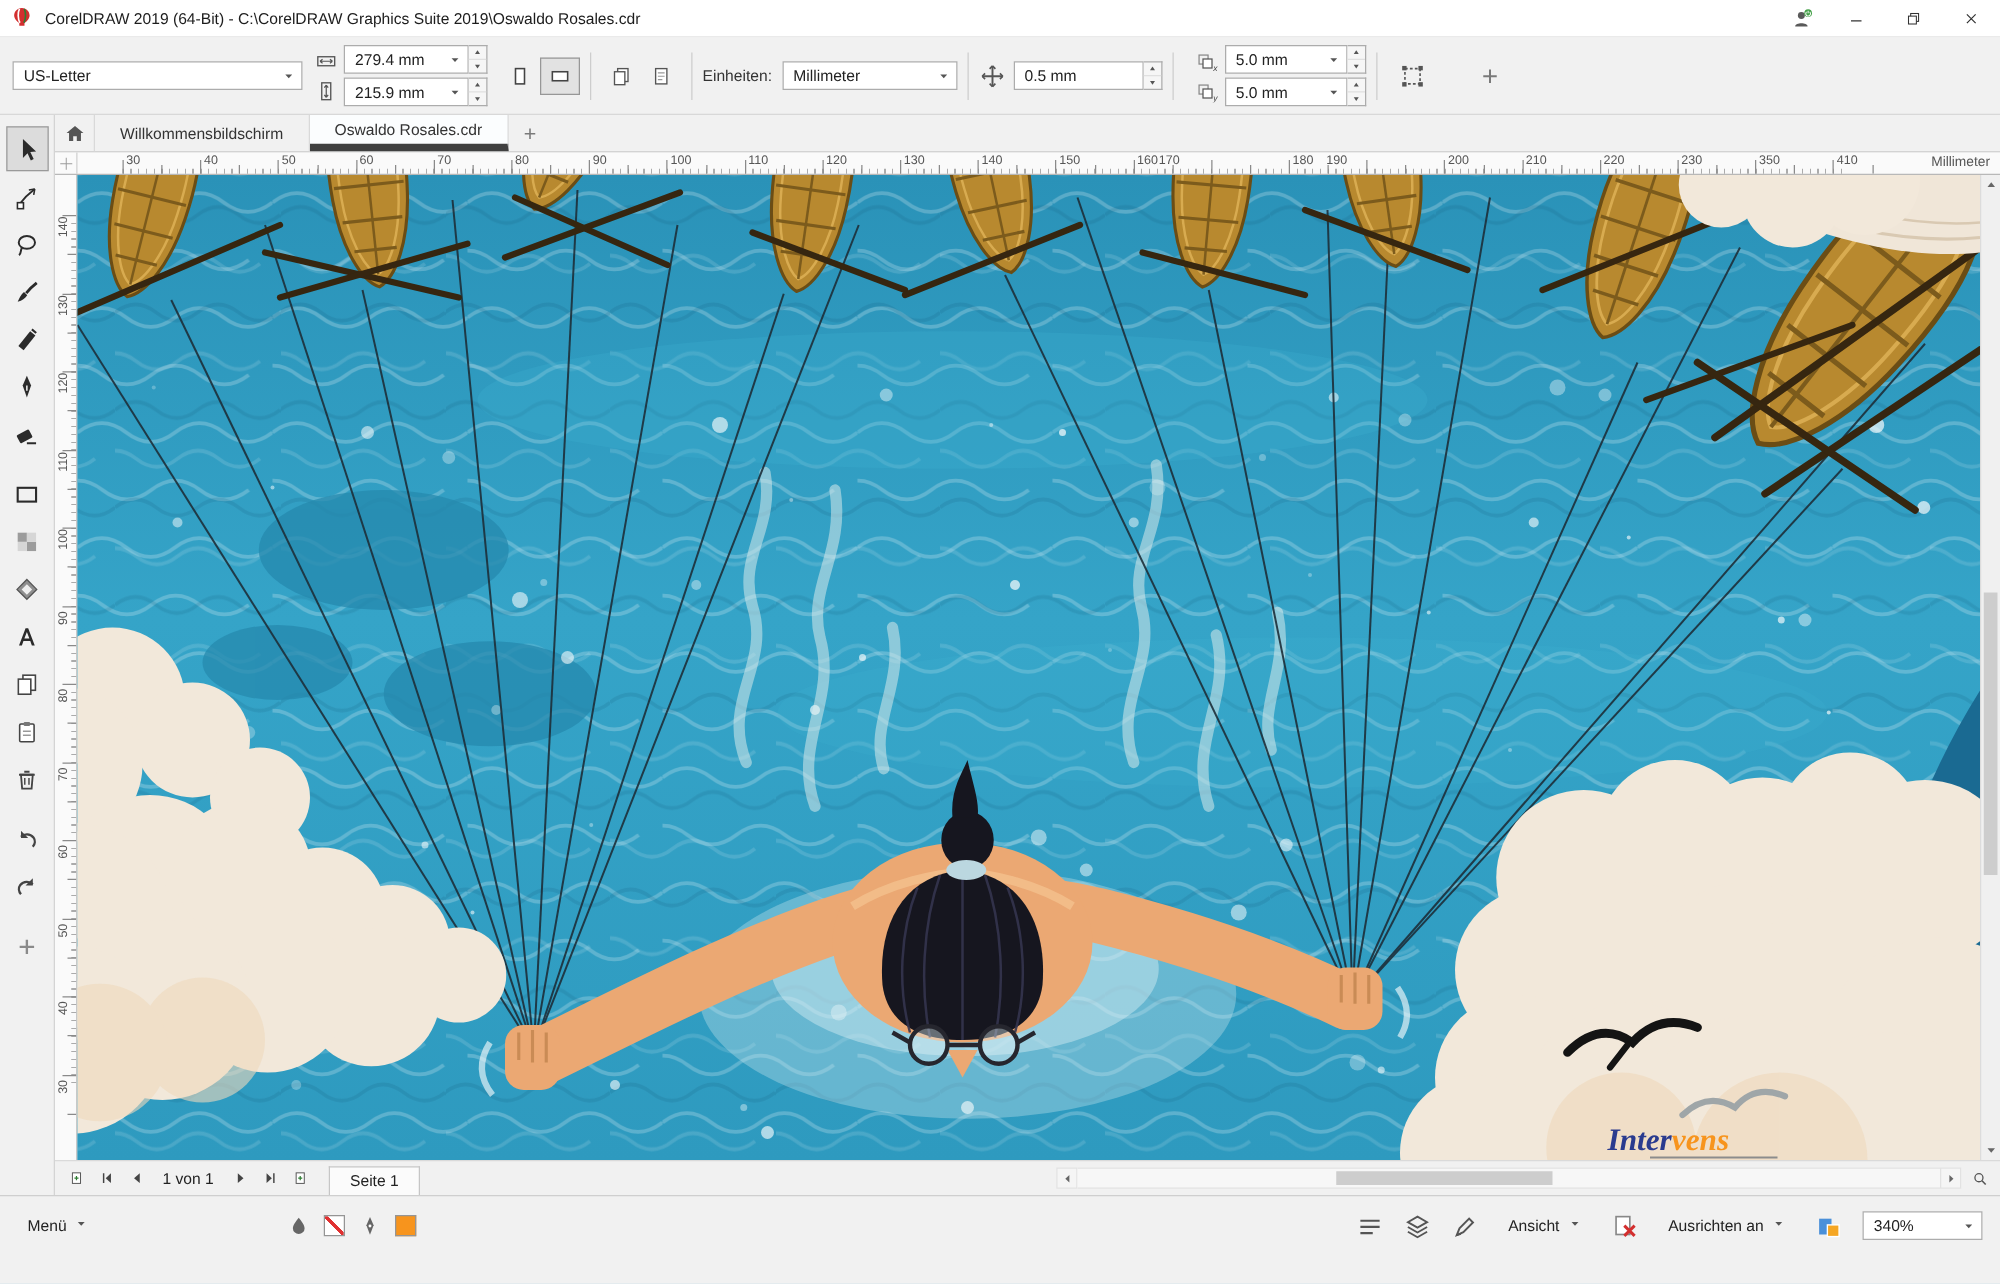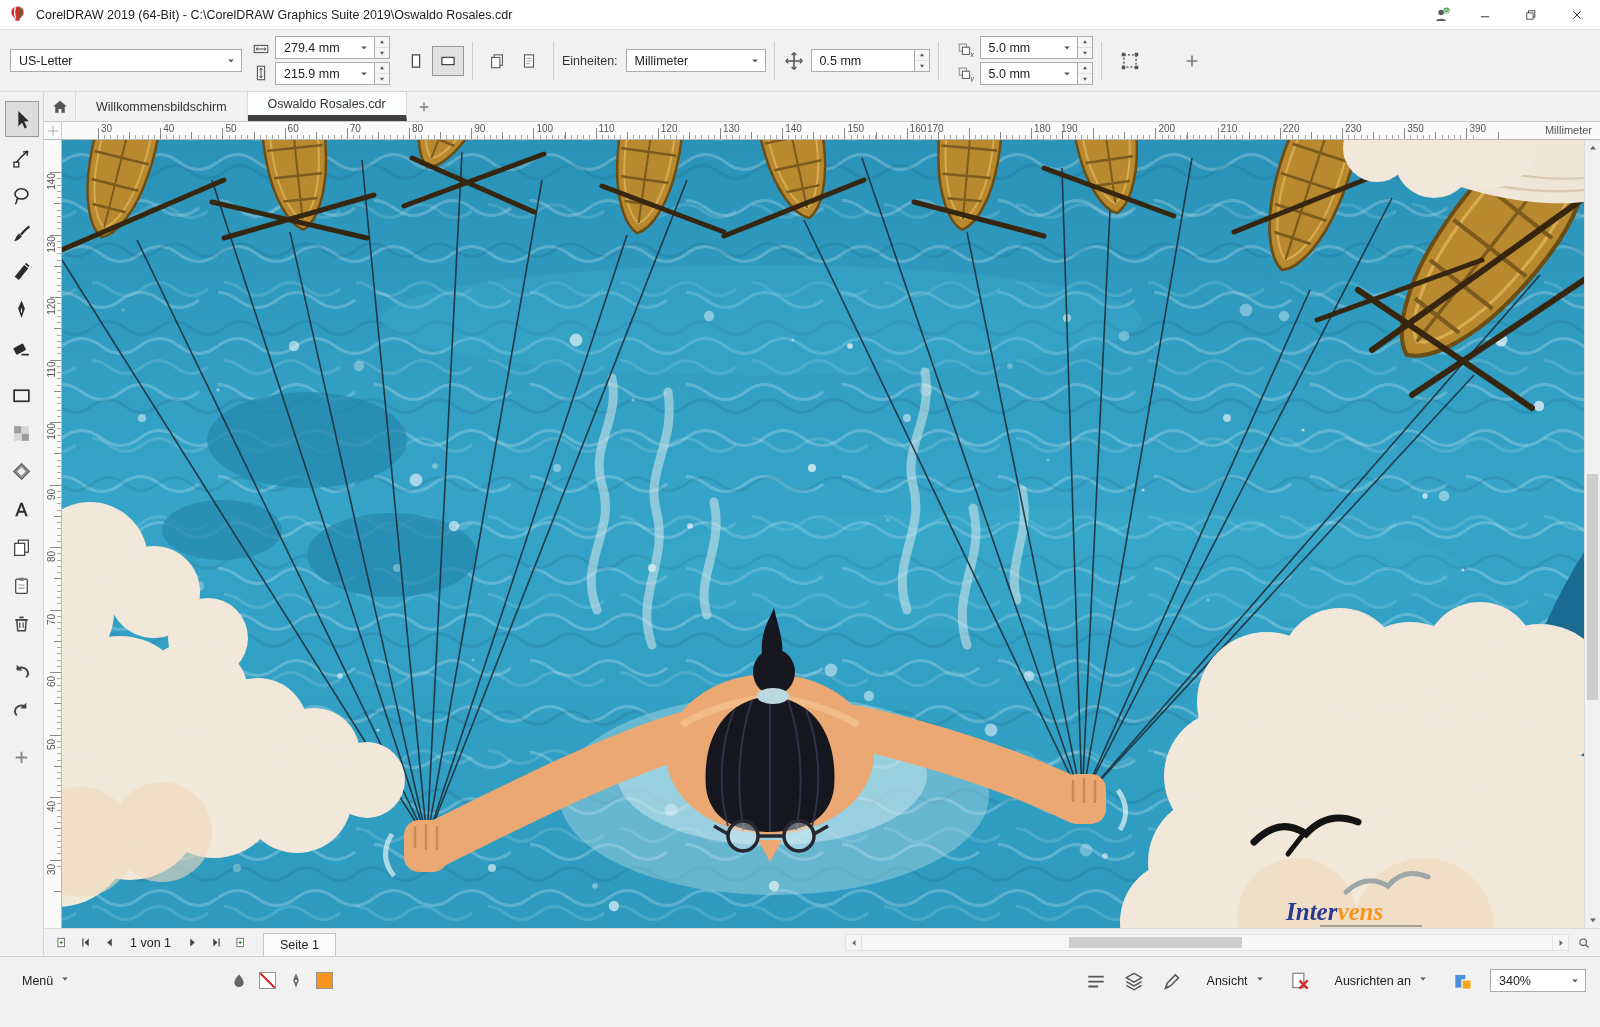--- a/index.html
+++ b/index.html
@@ -638,21 +638,21 @@
           <div class="tick" style="left: 1248.9px; height: 7px;"></div>
           <span class="lab" style="left: 1220.8px;">220</span>
           <div class="tick" style="left: 1280px; height: 11px;"></div>
           <div class="tick" style="left: 1311.1px; height: 7px;"></div>
           <span class="lab" style="left: 1283px;">230</span>
           <div class="tick" style="left: 1342.2px; height: 11px;"></div>
           <div class="tick" style="left: 1373.3px; height: 7px;"></div>
           <span class="lab" style="left: 1345.2px;">350</span>
           <div class="tick" style="left: 1404.4px; height: 11px;"></div>
           <div class="tick" style="left: 1435.5px; height: 7px;"></div>
-          <span class="lab" style="left: 1407.4px;">390</span>
+          <span class="lab" style="left: 1407.4px;">410</span>
         </div>
     </div>
 
     <div class="canvasrow">
       <div class="vruler">
           <div class="tick" style="top: 32px; width: 11px;"></div>
           <div class="tick" style="top: 63.25px; width: 7px;"></div>
           <span class="lab" style="top: 36px;">140</span>
           <div class="tick" style="top: 94.5px; width: 11px;"></div>
           <div class="tick" style="top: 125.75px; width: 7px;"></div>

